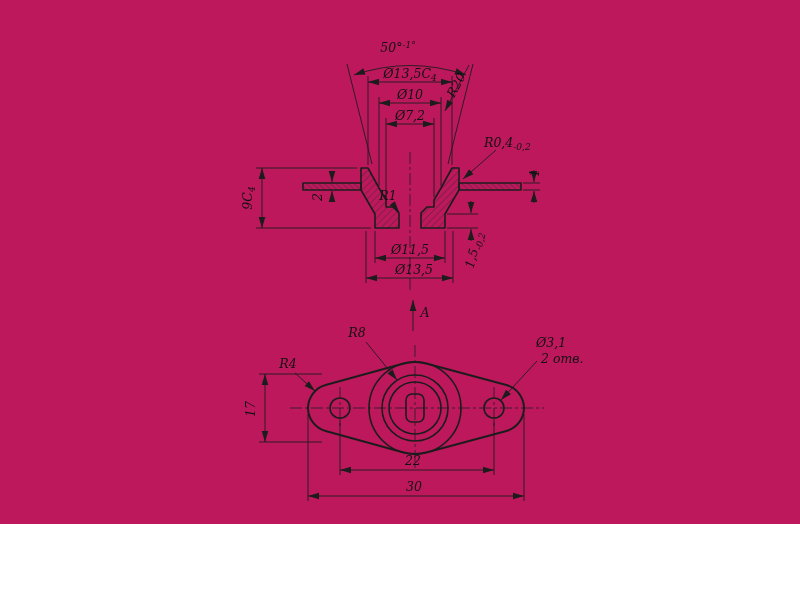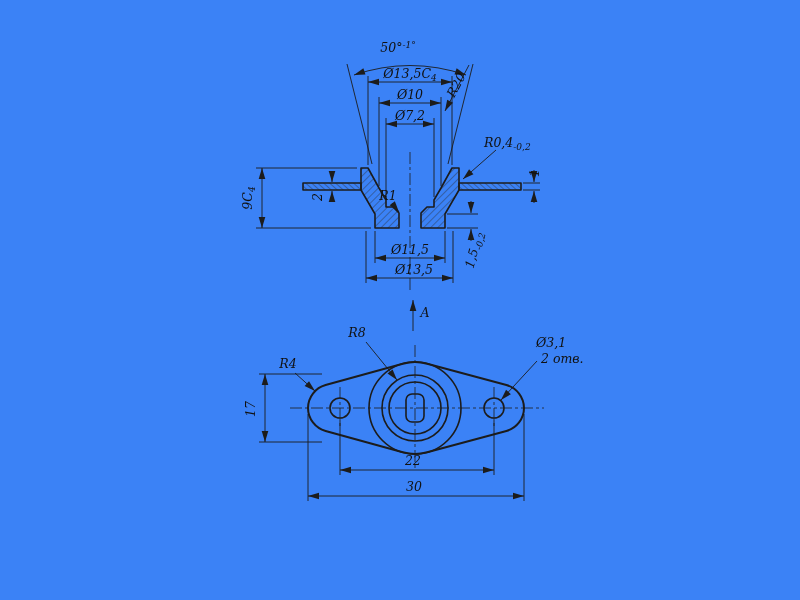--- a/index.html
+++ b/index.html
@@ -1,18 +1,18 @@
 <!DOCTYPE html>
 <html><head>
 <meta charset="utf-8">
 <style>
   html,body { margin:0; padding:0; background:#ffffff; }
   #canvas {
-    position:relative; width:800px; height:600px;
-    background:#3b82f6; overflow:hidden;
+    position:relative; width:800px; height:524px;
+    background:#be185d; overflow:hidden;
     font-family:"DejaVu Serif", serif;
   }
   .part   { stroke:#1c1c1c; stroke-width:1.6; stroke-linejoin:round; }
   .outline{ fill:none; stroke:#1c1c1c; stroke-width:2; stroke-linejoin:round; }
   .med    { fill:none; stroke:#1c1c1c; stroke-width:1.6; }
   .thin   { fill:none; stroke:#1c1c1c; stroke-width:0.9; }
   .cl     { fill:none; stroke:#1c1c1c; stroke-width:0.8; stroke-dasharray:12 3 3 3; }
   text.dim{ font:italic 12.5px "DejaVu Serif", serif; fill:#111; }
   .sub    { font-size:9px; }
   .bold   { font-weight:700; }

